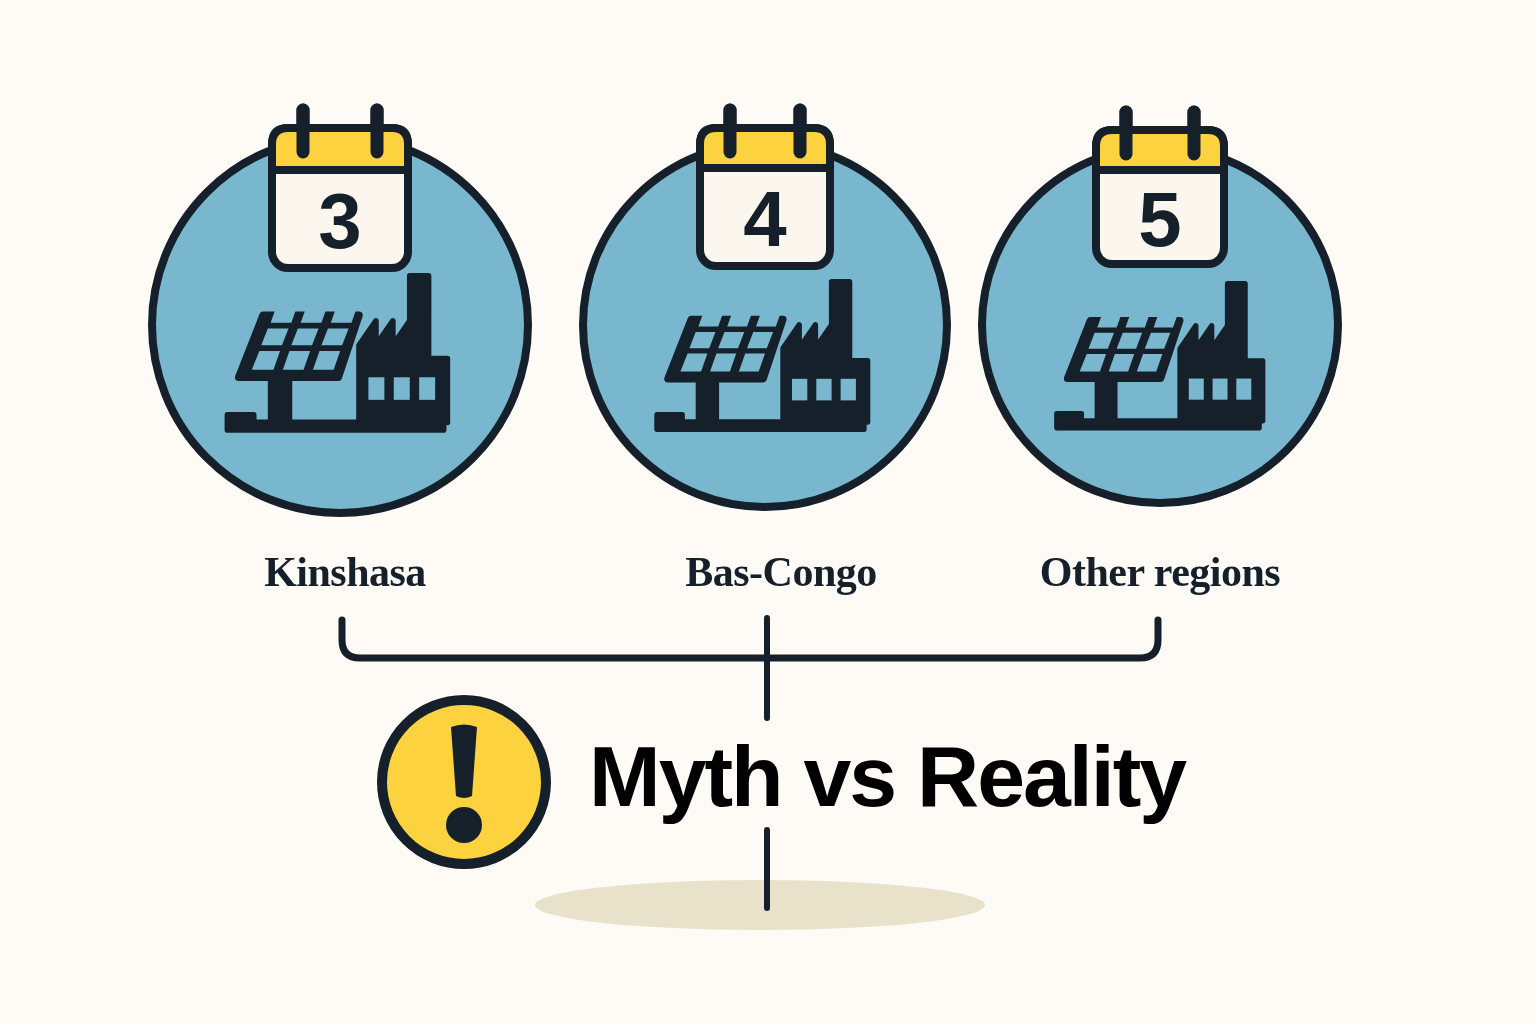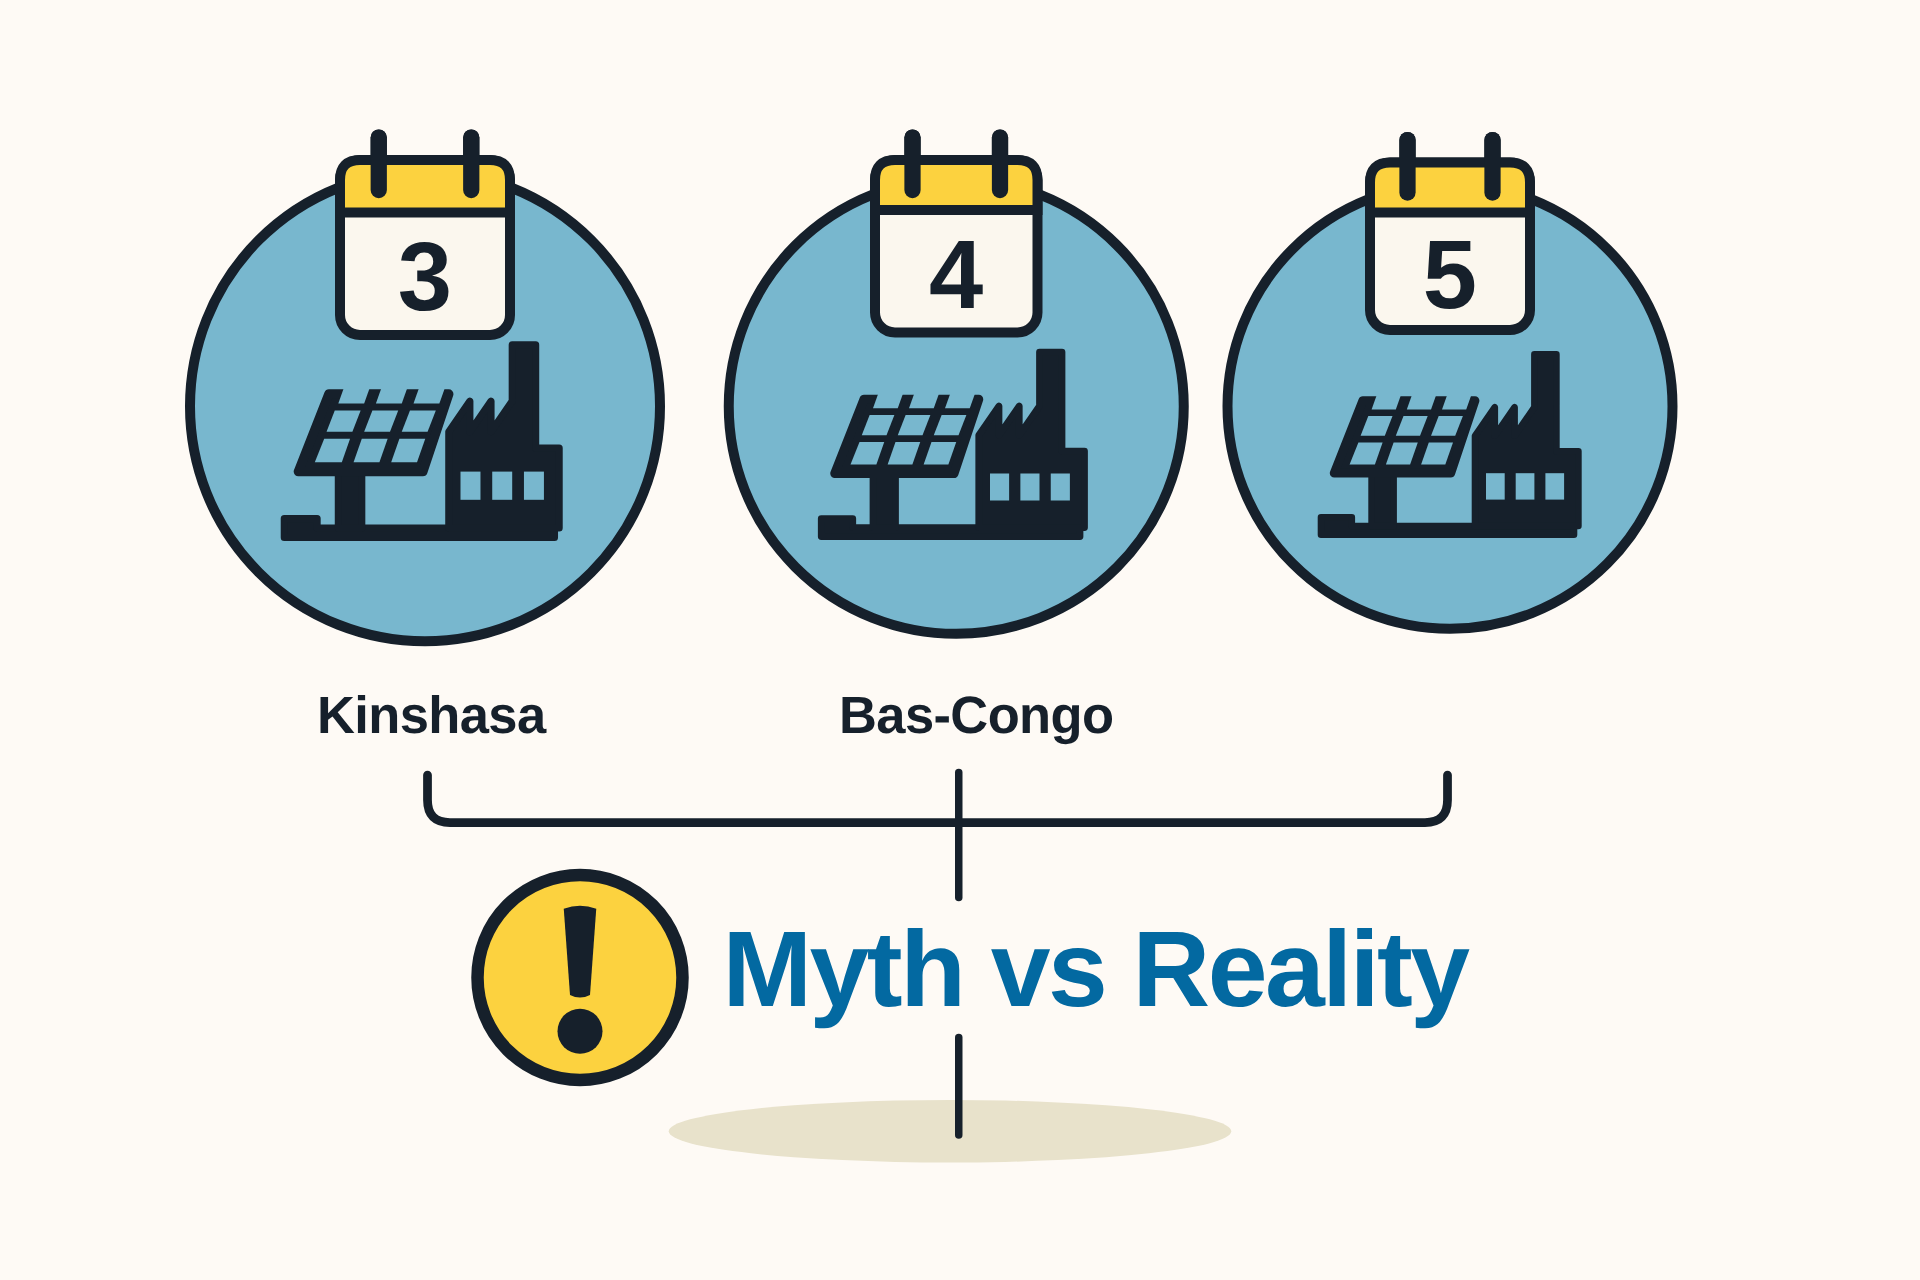--- a/index.html
+++ b/index.html
@@ -21,37 +21,38 @@
   .svg-root {
     position: absolute;
     inset: 0;
     width: 1536px;
     height: 1024px;
     display: block;
   }
   .node-label {
     position: absolute;
     text-align: center;
-    font-family: Liberation Sans, sans-serif;
+    font-family: Liberation Serif, serif;
     font-weight: bold;
     font-size: 42px;
     letter-spacing: -0.5px;
     color: #16202b;
     white-space: nowrap;
     transform: translateX(-50%);
   }
   .headline {
     position: absolute;
     font-family: "Liberation Sans", sans-serif;
     font-weight: bold;
     font-size: 86px;
     letter-spacing: -2px;
-    color: #0369a1;
+    color: #000000;
     white-space: nowrap;
     line-height: 1;
+    margin-left: 11px;
   }
   .cal-num {
     font-family: "Liberation Sans", sans-serif;
     font-weight: bold;
     font-size: 78px;
     fill: #16202b;
   }
 </style>
 </head>
 <body>
@@ -155,15 +156,16 @@
 
     <g>
       <circle cx="464" cy="782" r="82" fill="#fcd23f" stroke="#16202b" stroke-width="10"></circle>
       <path d="M451 727 Q464 722 477 727 L472 796 Q464 800 456 796 Z" fill="#16202b"></path>
       <circle cx="464" cy="825" r="18" fill="#16202b"></circle>
     </g>
   </svg>
 
   <div class="node-label" style="left:345px; top:548px;">Kinshasa</div>
   <div class="node-label" style="left:767px; top:548px;margin-left:14px;">Bas-Congo</div>
+  <div class="node-label" style="left:1160px; top:548px;">Other regions</div>
 
   <div class="headline" style="left:578px; top:733px;">Myth vs Reality</div>
 </div>
 
 </body></html>

